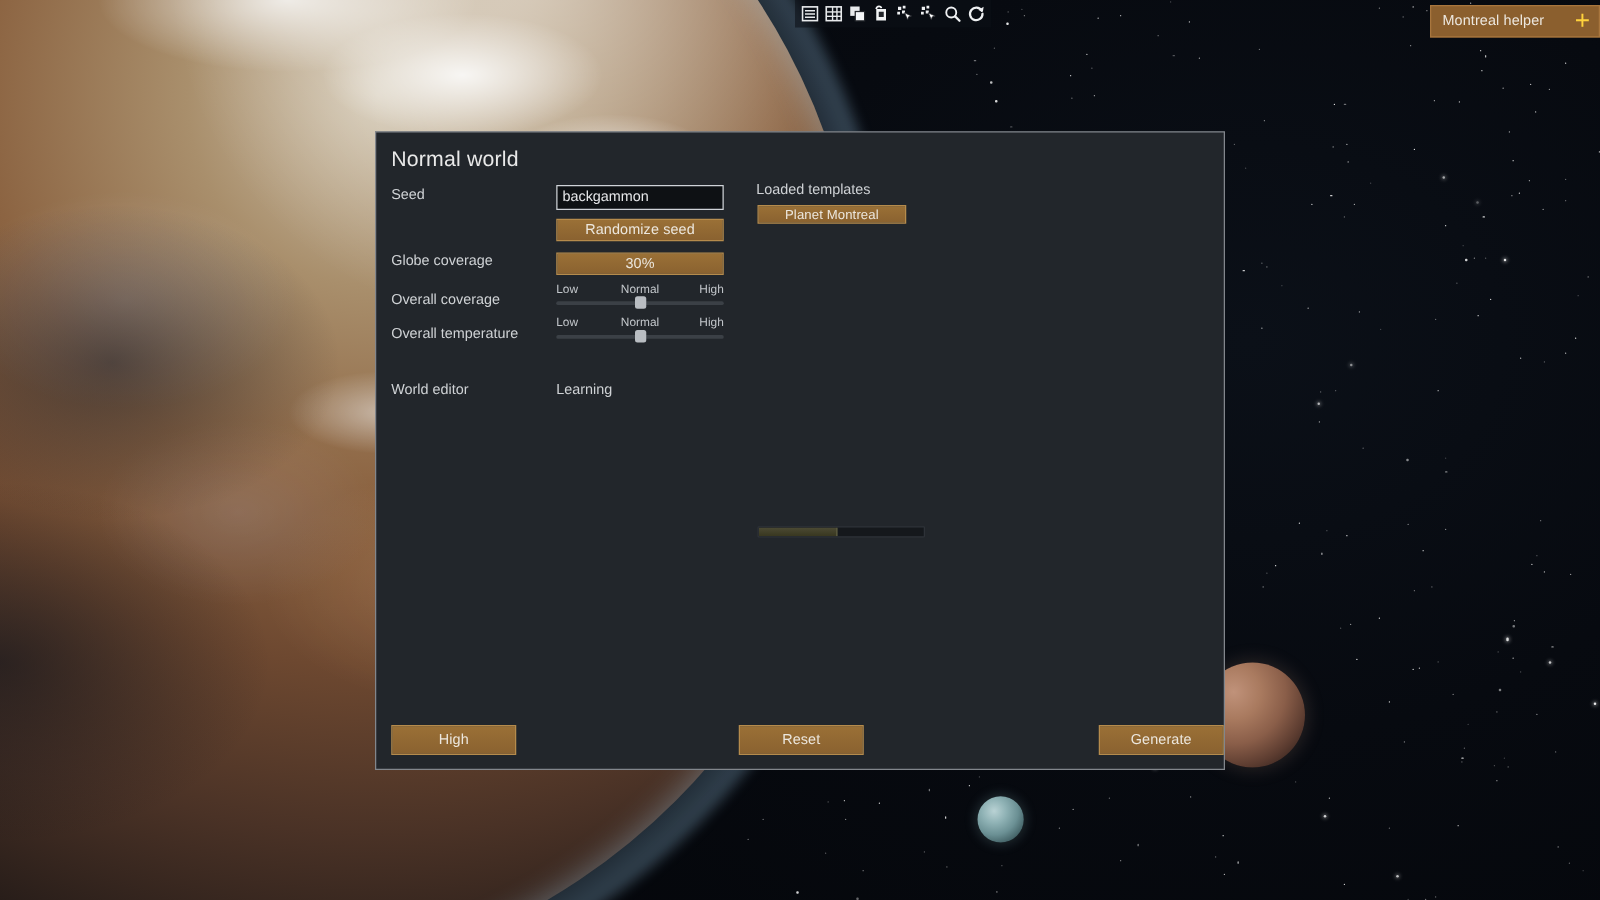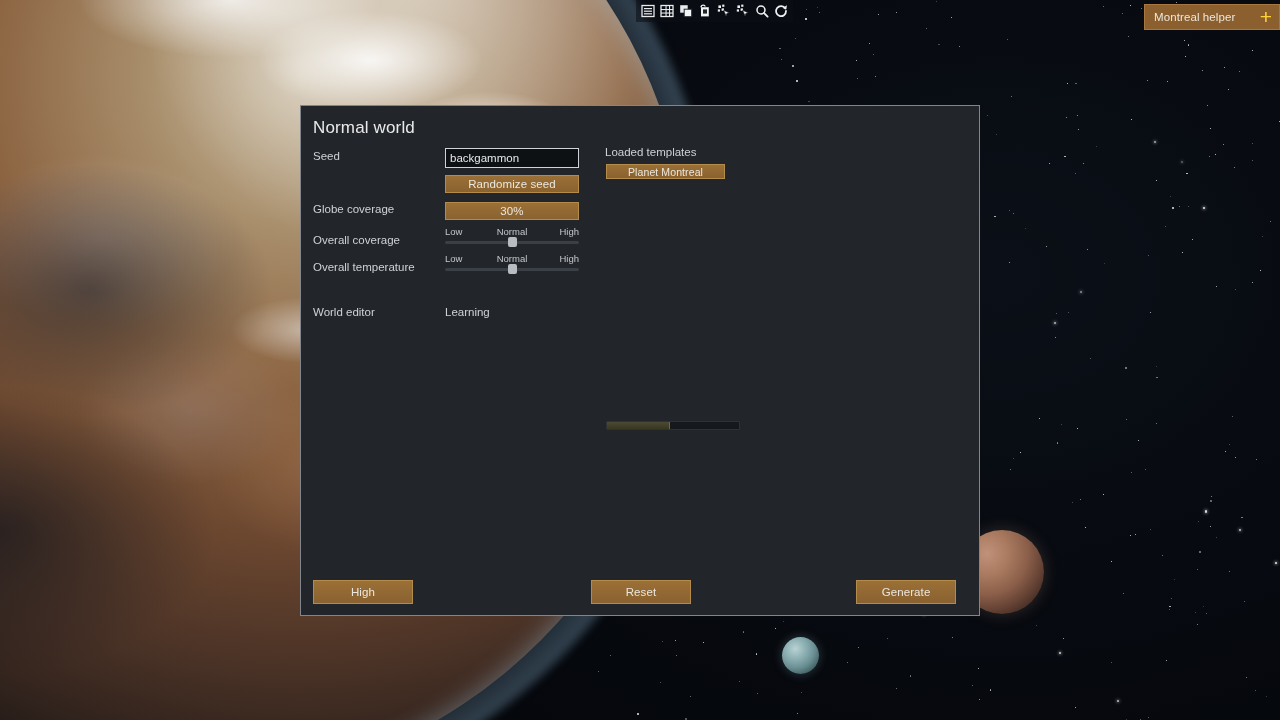--- a/index.html
+++ b/index.html
@@ -301,21 +301,21 @@
 
   
   .btn-bottom {
     position: absolute;
     bottom: 11px;
     width: 100px; height: 24px;
     font-size: 11.5px;
   }
   #btn-back { left: 12px; }
   #btn-reset { left: 290px; }
-  #btn-generate { right: 23px; margin-top: 19px; }
+  #btn-generate { right: 0; margin-top: 19px; }
 </style>
 </head>
 <body>
 
 <div id="screen">
 
   <div class="planet-wrap">
     <div class="planet-glow"></div>
     <div class="planet-body">
       <div class="terrain"></div>

